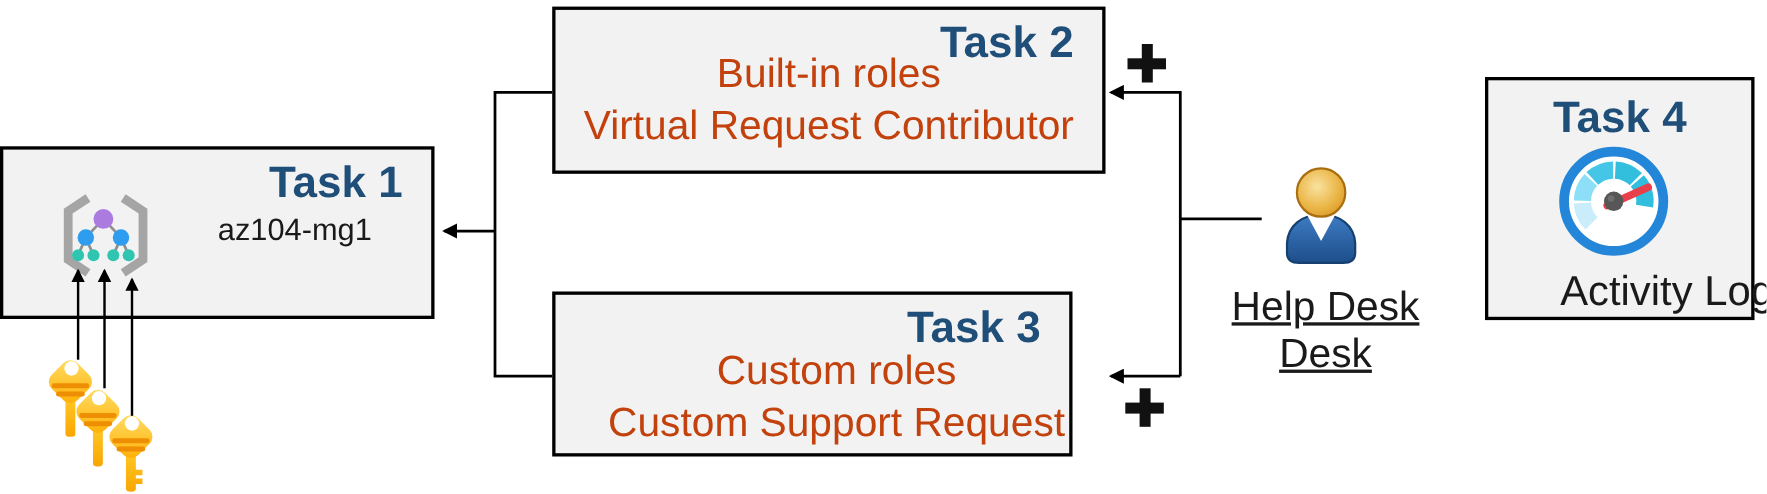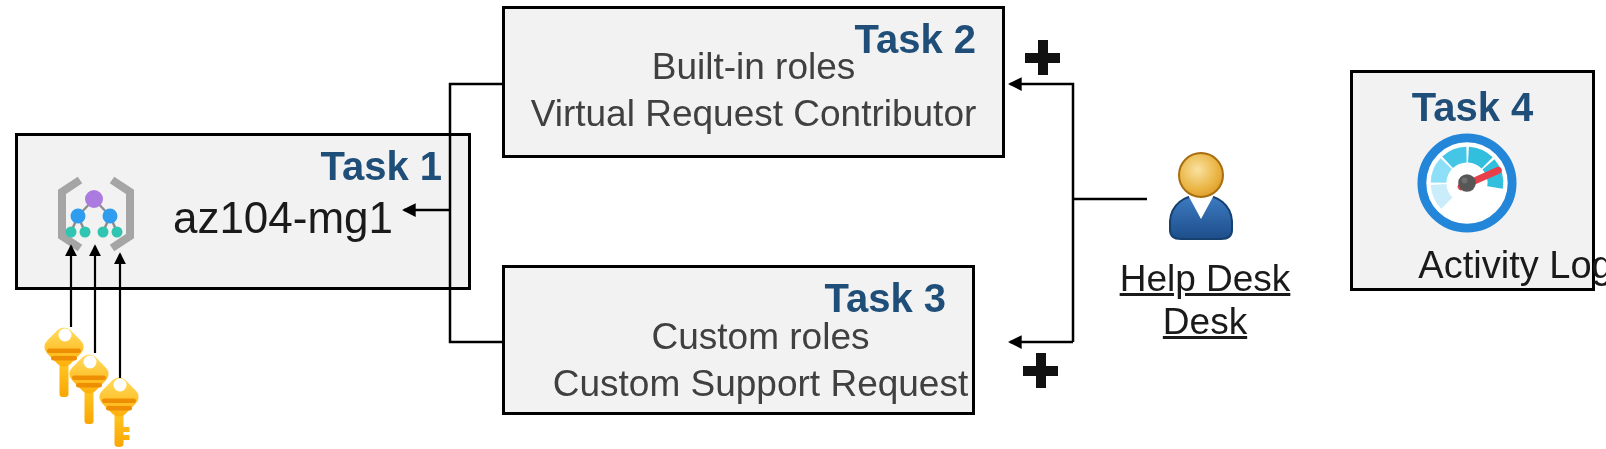--- a/index.html
+++ b/index.html
@@ -8,25 +8,25 @@
     font-family:"Liberation Sans", sans-serif; color:#1a1a1a; overflow:hidden;
   }
   .box {
     position:absolute; background:#f2f2f2; border:3px solid #000; box-sizing:border-box;
   }
   .task-label {
     position:absolute; font-weight:700; font-size:40px; color:#1f4e79; white-space:nowrap;
   }
   .box-lines {
     position:absolute; left:0; right:0; text-align:center; font-size:37px; line-height:47px;
-    color:#404040; white-space:nowrap;
+    color:#c2410c; white-space:nowrap;
   }
   .mg-name {
     position:absolute; left:150px; top:57px; width:230px; text-align:center;
-    font-size:44px; color:#1a1a1a; white-space:nowrap;
+    font-size:28px; color:#1a1a1a; white-space:nowrap;
   }
   .caption {
     position:absolute; text-align:center; white-space:nowrap; color:#1a1a1a;
   }
   .connector-layer {
     position:absolute; left:0; top:0; width:1606px; height:449px; pointer-events:none; z-index:6;
   }
   .icon-layer { position:absolute; z-index:4; }
   .plus {
     position:absolute; width:35px; height:35px; z-index:7;
@@ -35,21 +35,21 @@
     content:""; position:absolute; background:#111;
   }
   .plus::before { left:0; top:12.5px; width:35px; height:10px; }
   .plus::after  { left:12.5px; top:0; width:10px; height:35px; }
 </style>
 </head>
 <body>
 
 <div class="canvas">
 
-  <div class="box" style="left:15px; top:133px; width:456px; height:157px;">
+  <div class="box" style="left:0; top:133px; width:395px; height:157px;">
     <div class="task-label" style="top:8px; right:26px;">Task 1</div>
     <div class="mg-name">az104-mg1</div>
   </div>
 
   <div class="box" style="left:502px; top:6px; width:503px; height:152px;">
     <div class="task-label" style="top:8px; right:26px;">Task 2</div>
     <div class="box-lines" style="top:34px;">
       <div>Built-in roles</div>
       <div>Virtual Request Contributor</div>
     </div>

